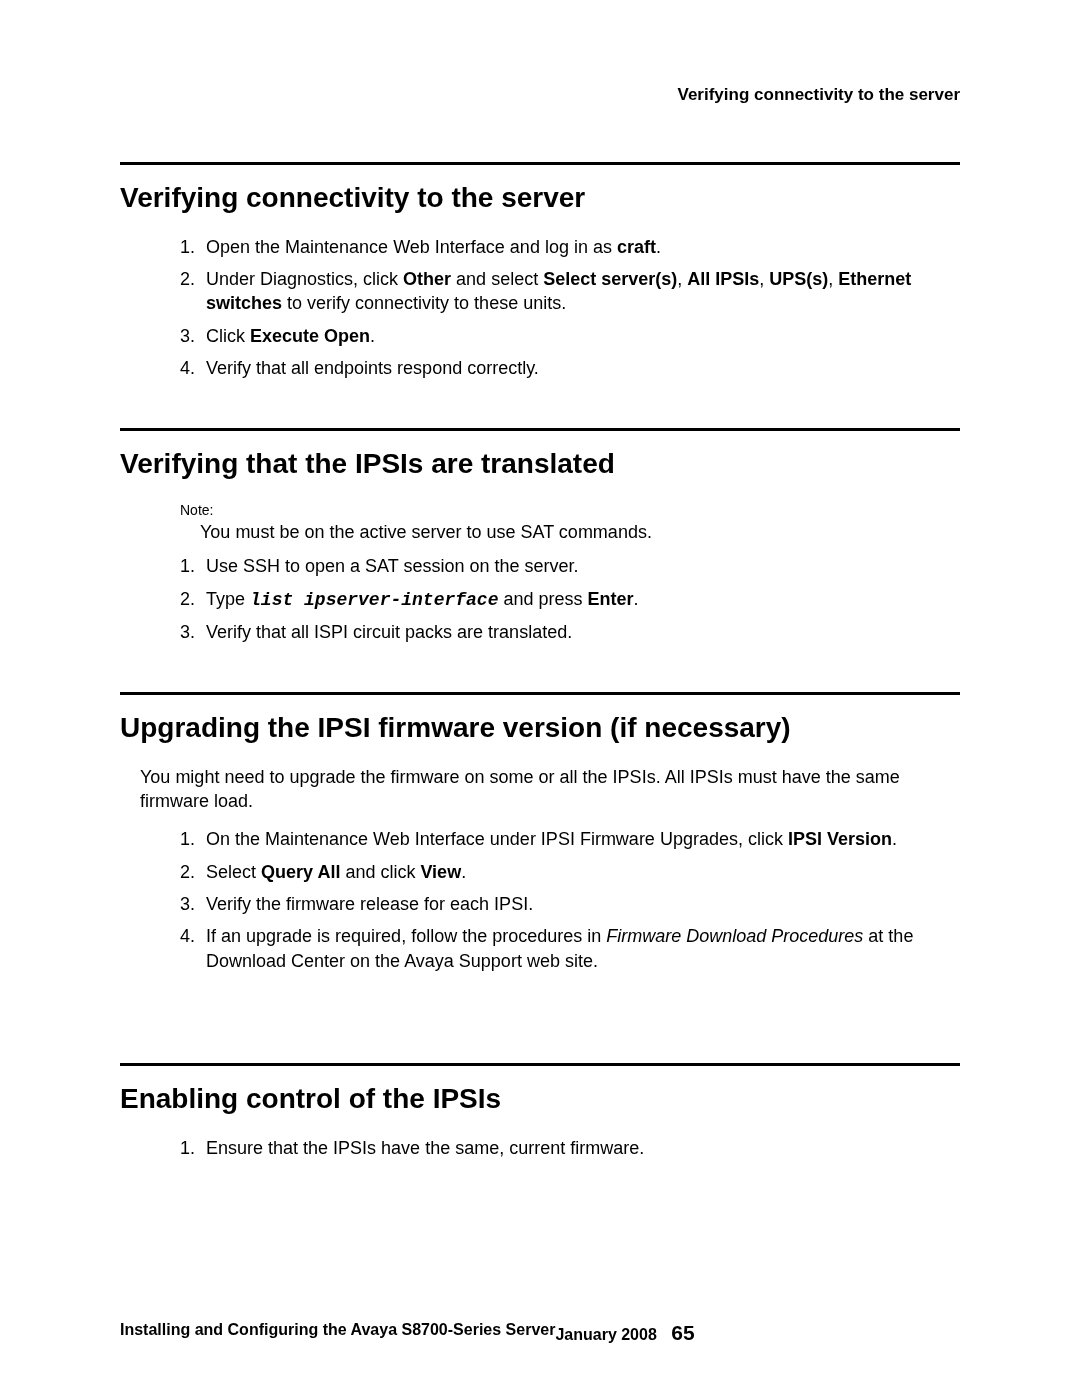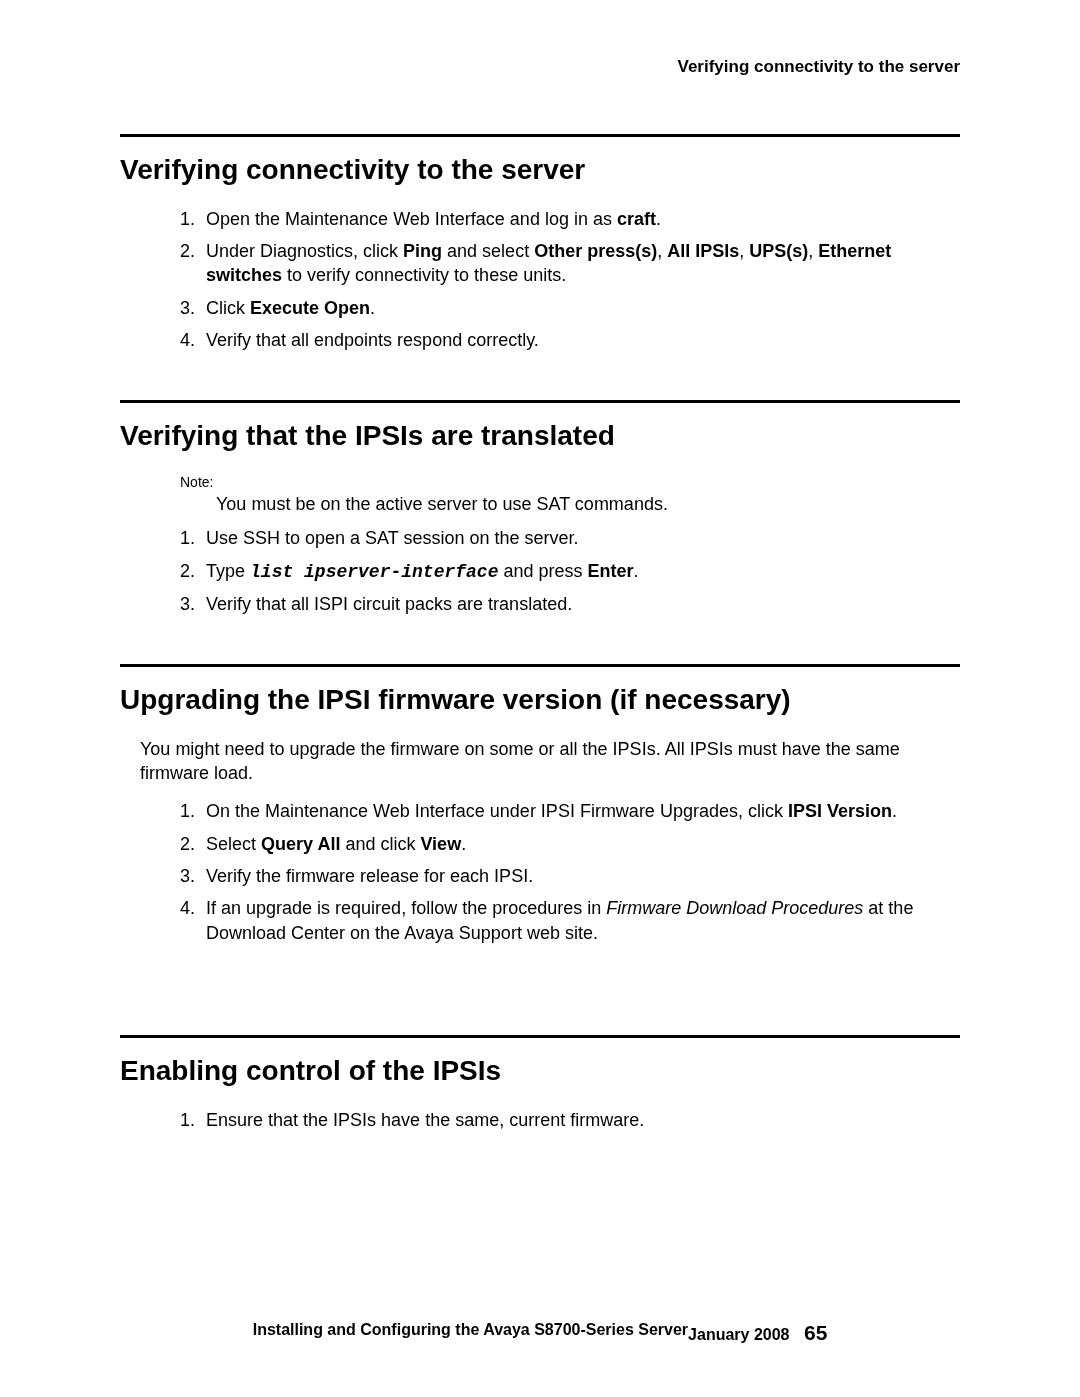--- a/index.html
+++ b/index.html
@@ -6,21 +6,21 @@
     margin: 0;
     padding: 0;
     background: #fff;
     font-family: Arial, Helvetica, sans-serif;
     color: #000;
   }
   .page {
     width: 1080px;
     height: 1397px;
     box-sizing: border-box;
-    padding: 56px 120px 50px 120px;
+    padding: 84px 120px 50px 120px;
     position: relative;
     font-size: 18px;
     line-height: 1.35;
   }
   .running-head {
     text-align: right;
     font-weight: bold;
     font-size: 17px;
     margin-bottom: 55px;
   }
@@ -45,34 +45,34 @@
   }
   .note-block {
     margin-left: 60px;
     margin-bottom: 10px;
   }
   .note-label {
     font-weight: normal;
     font-size: 14px;
   }
   .note-body {
-    margin-left: 36px;
+    margin-left: 20px;
     font-size: 18px;
   }
   .para {
     margin: 0 20px 14px 20px;
     font-size: 18px;
   }
   .footer {
     position: absolute;
     left: 120px;
     right: 120px;
     bottom: 50px;
     display: flex;
-    justify-content: center;
+    justify-content: flex-start;
     font-size: 16px;
     font-weight: bold;
   }
   .footer .pagenum { font-size: 21px; margin-left: 10px; }
   b { font-weight: bold; }
   i { }
   code.tt {
     font-family: "Courier New", Courier, monospace;
     font-weight: bold;
     font-size: 18px;
@@ -87,21 +87,21 @@
 
   <div class="running-head">Verifying connectivity to the server</div>
 
   <hr class="sep">
   <h2>Verifying connectivity to the server</h2>
   <ol class="steps">
     <li>
       <span>Open the Maintenance Web Interface and log in as </span><b>craft</b><span>.</span>
     </li>
     <li>
-      <span>Under Diagnostics, click </span><b>Ping</b><span> and select </span><b>Other press(s)</b><span>, </span><b>All IPSIs</b><span>, </span><b>UPS(s)</b><span>, </span><b>Ethernet switches</b><span> to verify connectivity to these units.</span>
+      <span>Under Diagnostics, click </span><b>Other</b><span> and select </span><b>Select server(s)</b><span>, </span><b>All IPSIs</b><span>, </span><b>UPS(s)</b><span>, </span><b>Ethernet switches</b><span> to verify connectivity to these units.</span>
     </li>
     <li>
       <span>Click </span><b>Execute Open</b><span>.</span>
     </li>
     <li>Verify that all endpoints respond correctly.</li>
   </ol>
 
   <hr class="sep">
   <h2>Verifying that the IPSIs are translated</h2>
   <div class="note-block">

